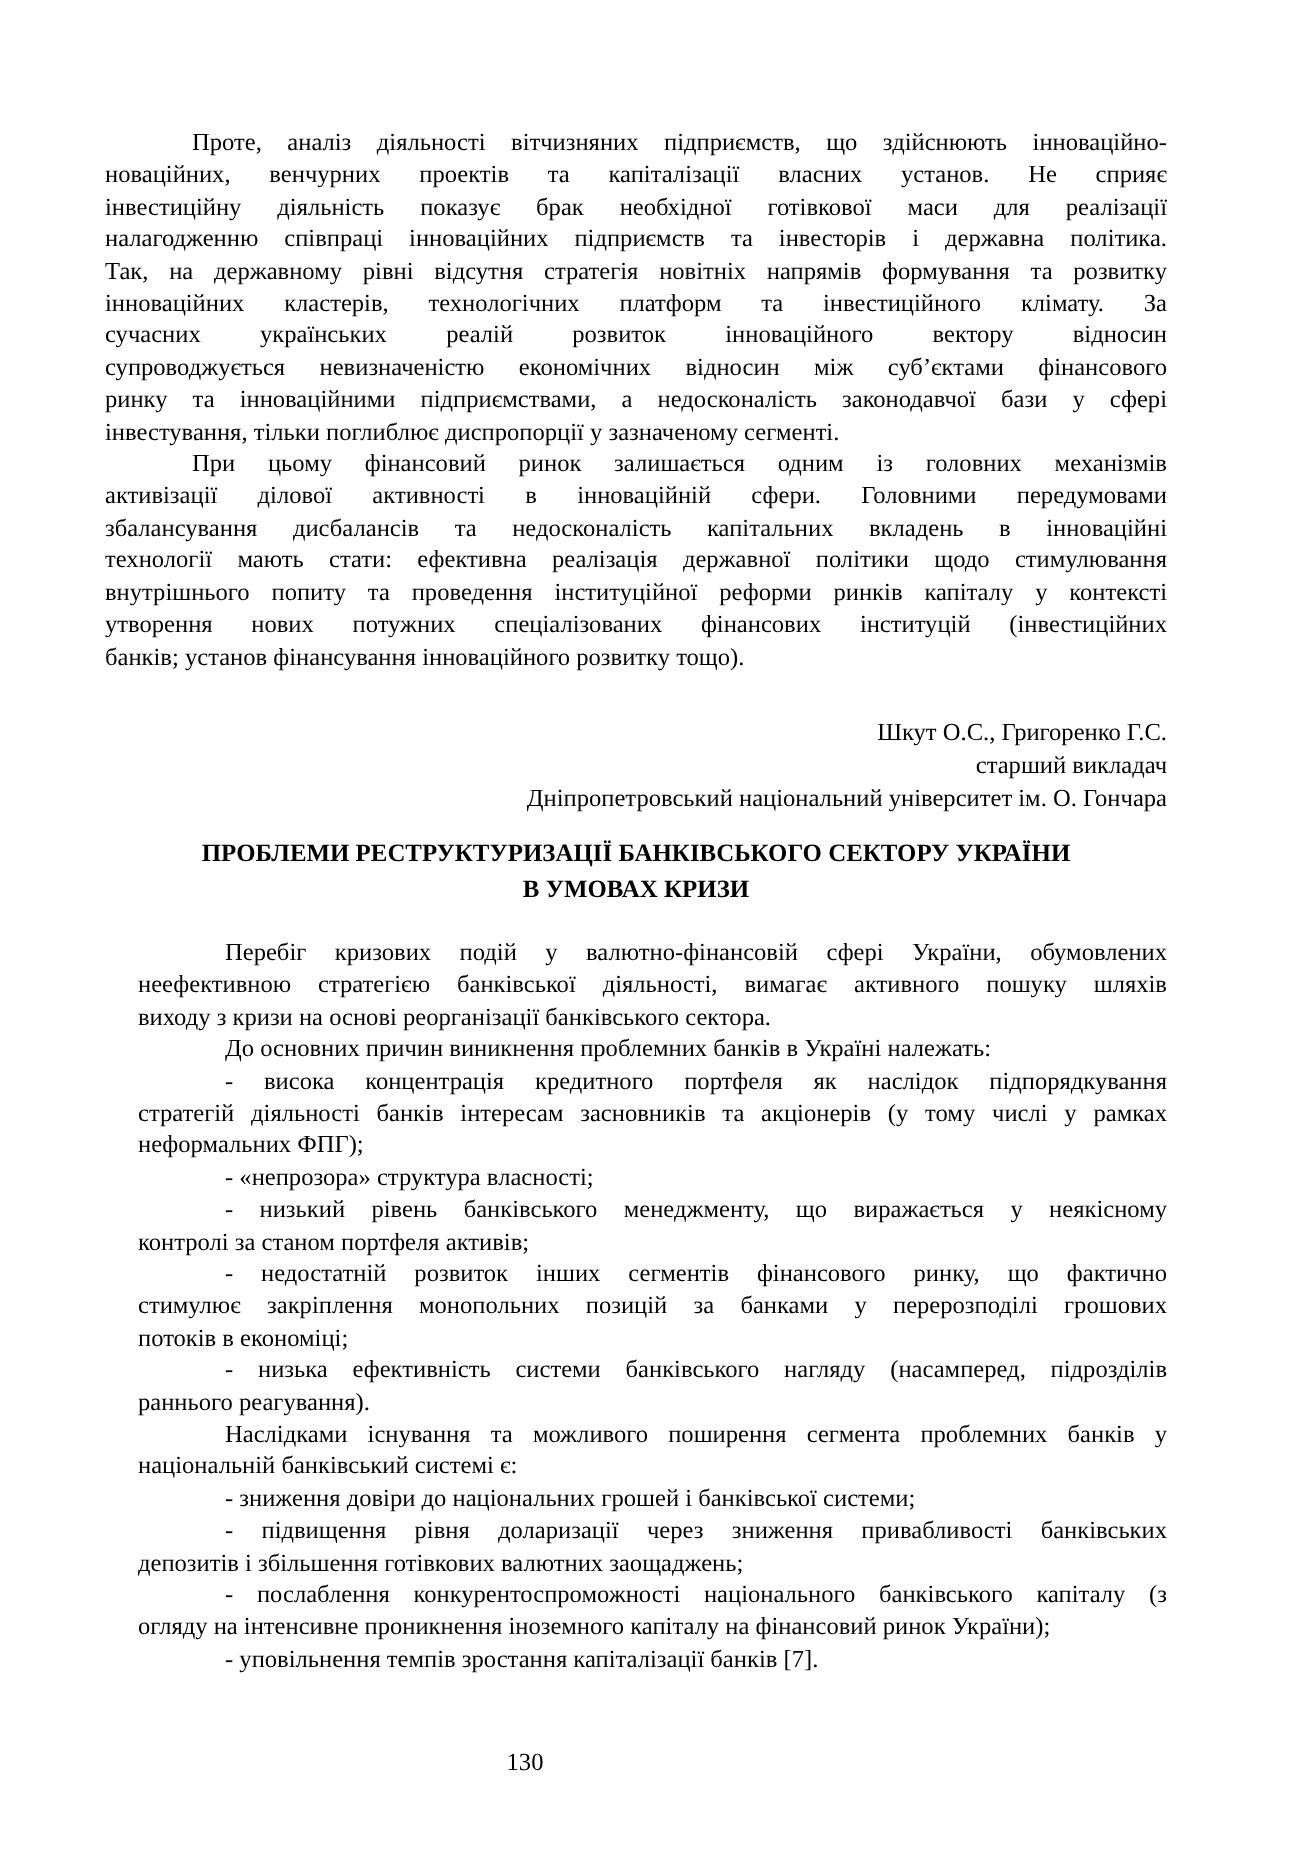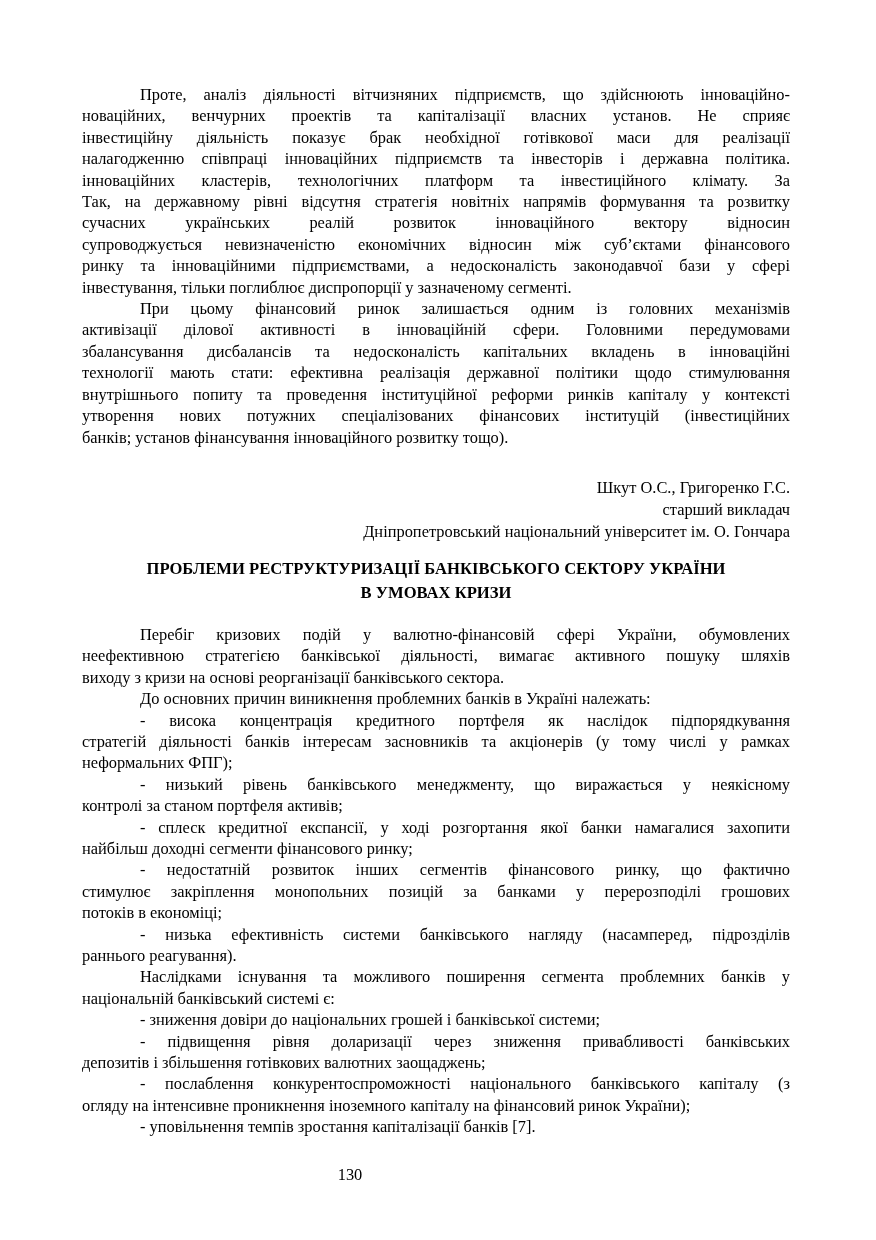--- a/index.html
+++ b/index.html
@@ -10,21 +10,21 @@
   body {
     width: 876px;
     height: 1240px;
     position: relative;
     overflow: hidden;
     font-family: "Liberation Serif", "DejaVu Serif", serif;
     color: #000000;
   }
   .content {
     position: absolute;
-    left: 82px;
+    left: 70px;
     top: 84px;
     width: 708px;
   }
   .para { margin: 0; }
   .tline {
     font-size: 16.4px;
     line-height: 21.4px;
     text-align: justify;
     text-align-last: justify;
   }
@@ -37,21 +37,21 @@
     line-height: 22px;
   }
   .authors .names { font-weight: normal; }
   .article-title {
     margin: 14px 0 16px 0;
     text-align: center;
     font-weight: bold;
     font-size: 16.6px;
     line-height: 24.5px;
   }
-  .body-section { margin-top: 18px; }
+  .body-section { margin-top: 18px; margin-left: 22px; }
   .page-number {
     position: absolute;
     left: 0;
     top: 1164px;
     width: 700px;
     text-align: center;
     font-size: 16.4px;
     line-height: 21px;
   }
 </style>
@@ -60,22 +60,22 @@
 
 <div class="page">
   <div class="content">
 
     <section class="intro-section">
       <div class="para">
           <div class="tline first">Проте, аналіз діяльності вітчизняних підприємств, що здійснюють інноваційно-</div>
           <div class="tline">новаційних, венчурних проектів та капіталізації власних установ. Не сприяє</div>
           <div class="tline">інвестиційну діяльність показує брак необхідної готівкової маси для реалізації</div>
           <div class="tline">налагодженню співпраці інноваційних підприємств та інвесторів і державна політика.</div>
+          <div class="tline">Так, на державному рівні відсутня стратегія новітніх напрямів формування та розвитку</div>
           <div class="tline">інноваційних кластерів, технологічних платформ та інвестиційного клімату. За</div>
-          <div class="tline">Так, на державному рівні відсутня стратегія новітніх напрямів формування та розвитку</div>
           <div class="tline">сучасних українських реалій розвиток інноваційного вектору відносин</div>
           <div class="tline">супроводжується невизначеністю економічних відносин між суб’єктами фінансового</div>
           <div class="tline">ринку та інноваційними підприємствами, а недосконалість законодавчої бази у сфері</div>
           <div class="tline last">інвестування, тільки поглиблює диспропорції у зазначеному сегменті.</div>
         </div>
       <div class="para">
           <div class="tline first">При цьому фінансовий ринок залишається одним із головних механізмів</div>
           <div class="tline">активізації ділової активності в інноваційній сфери. Головними передумовами</div>
           <div class="tline">збалансування дисбалансів та недосконалість капітальних вкладень в інноваційні</div>
           <div class="tline">технології мають стати: ефективна реалізація державної політики щодо стимулювання</div>
@@ -101,26 +101,25 @@
         </div>
       <div class="para">
           <div class="tline first last">До основних причин виникнення проблемних банків в Україні належать:</div>
         </div>
       <div class="para">
           <div class="tline first">- висока концентрація кредитного портфеля як наслідок підпорядкування</div>
           <div class="tline">стратегій діяльності банків інтересам засновників та акціонерів (у тому числі у рамках</div>
           <div class="tline last">неформальних ФПГ);</div>
         </div>
       <div class="para">
+          <div class="tline first last">- «непрозора» структура власності;</div>
+        </div>
+      <div class="para">
           <div class="tline first">- низький рівень банківського менеджменту, що виражається у неякісному</div>
           <div class="tline last">контролі за станом портфеля активів;</div>
-        </div>
-      <div class="para">
-          <div class="tline first">- сплеск кредитної експансії, у ході розгортання якої банки намагалися захопити</div>
-          <div class="tline last">найбільш доходні сегменти фінансового ринку;</div>
         </div>
       <div class="para">
           <div class="tline first">- недостатній розвиток інших сегментів фінансового ринку, що фактично</div>
           <div class="tline">стимулює закріплення монопольних позицій за банками у перерозподілі грошових</div>
           <div class="tline last">потоків в економіці;</div>
         </div>
       <div class="para">
           <div class="tline first">- низька ефективність системи банківського нагляду (насамперед, підрозділів</div>
           <div class="tline last">раннього реагування).</div>
         </div>

